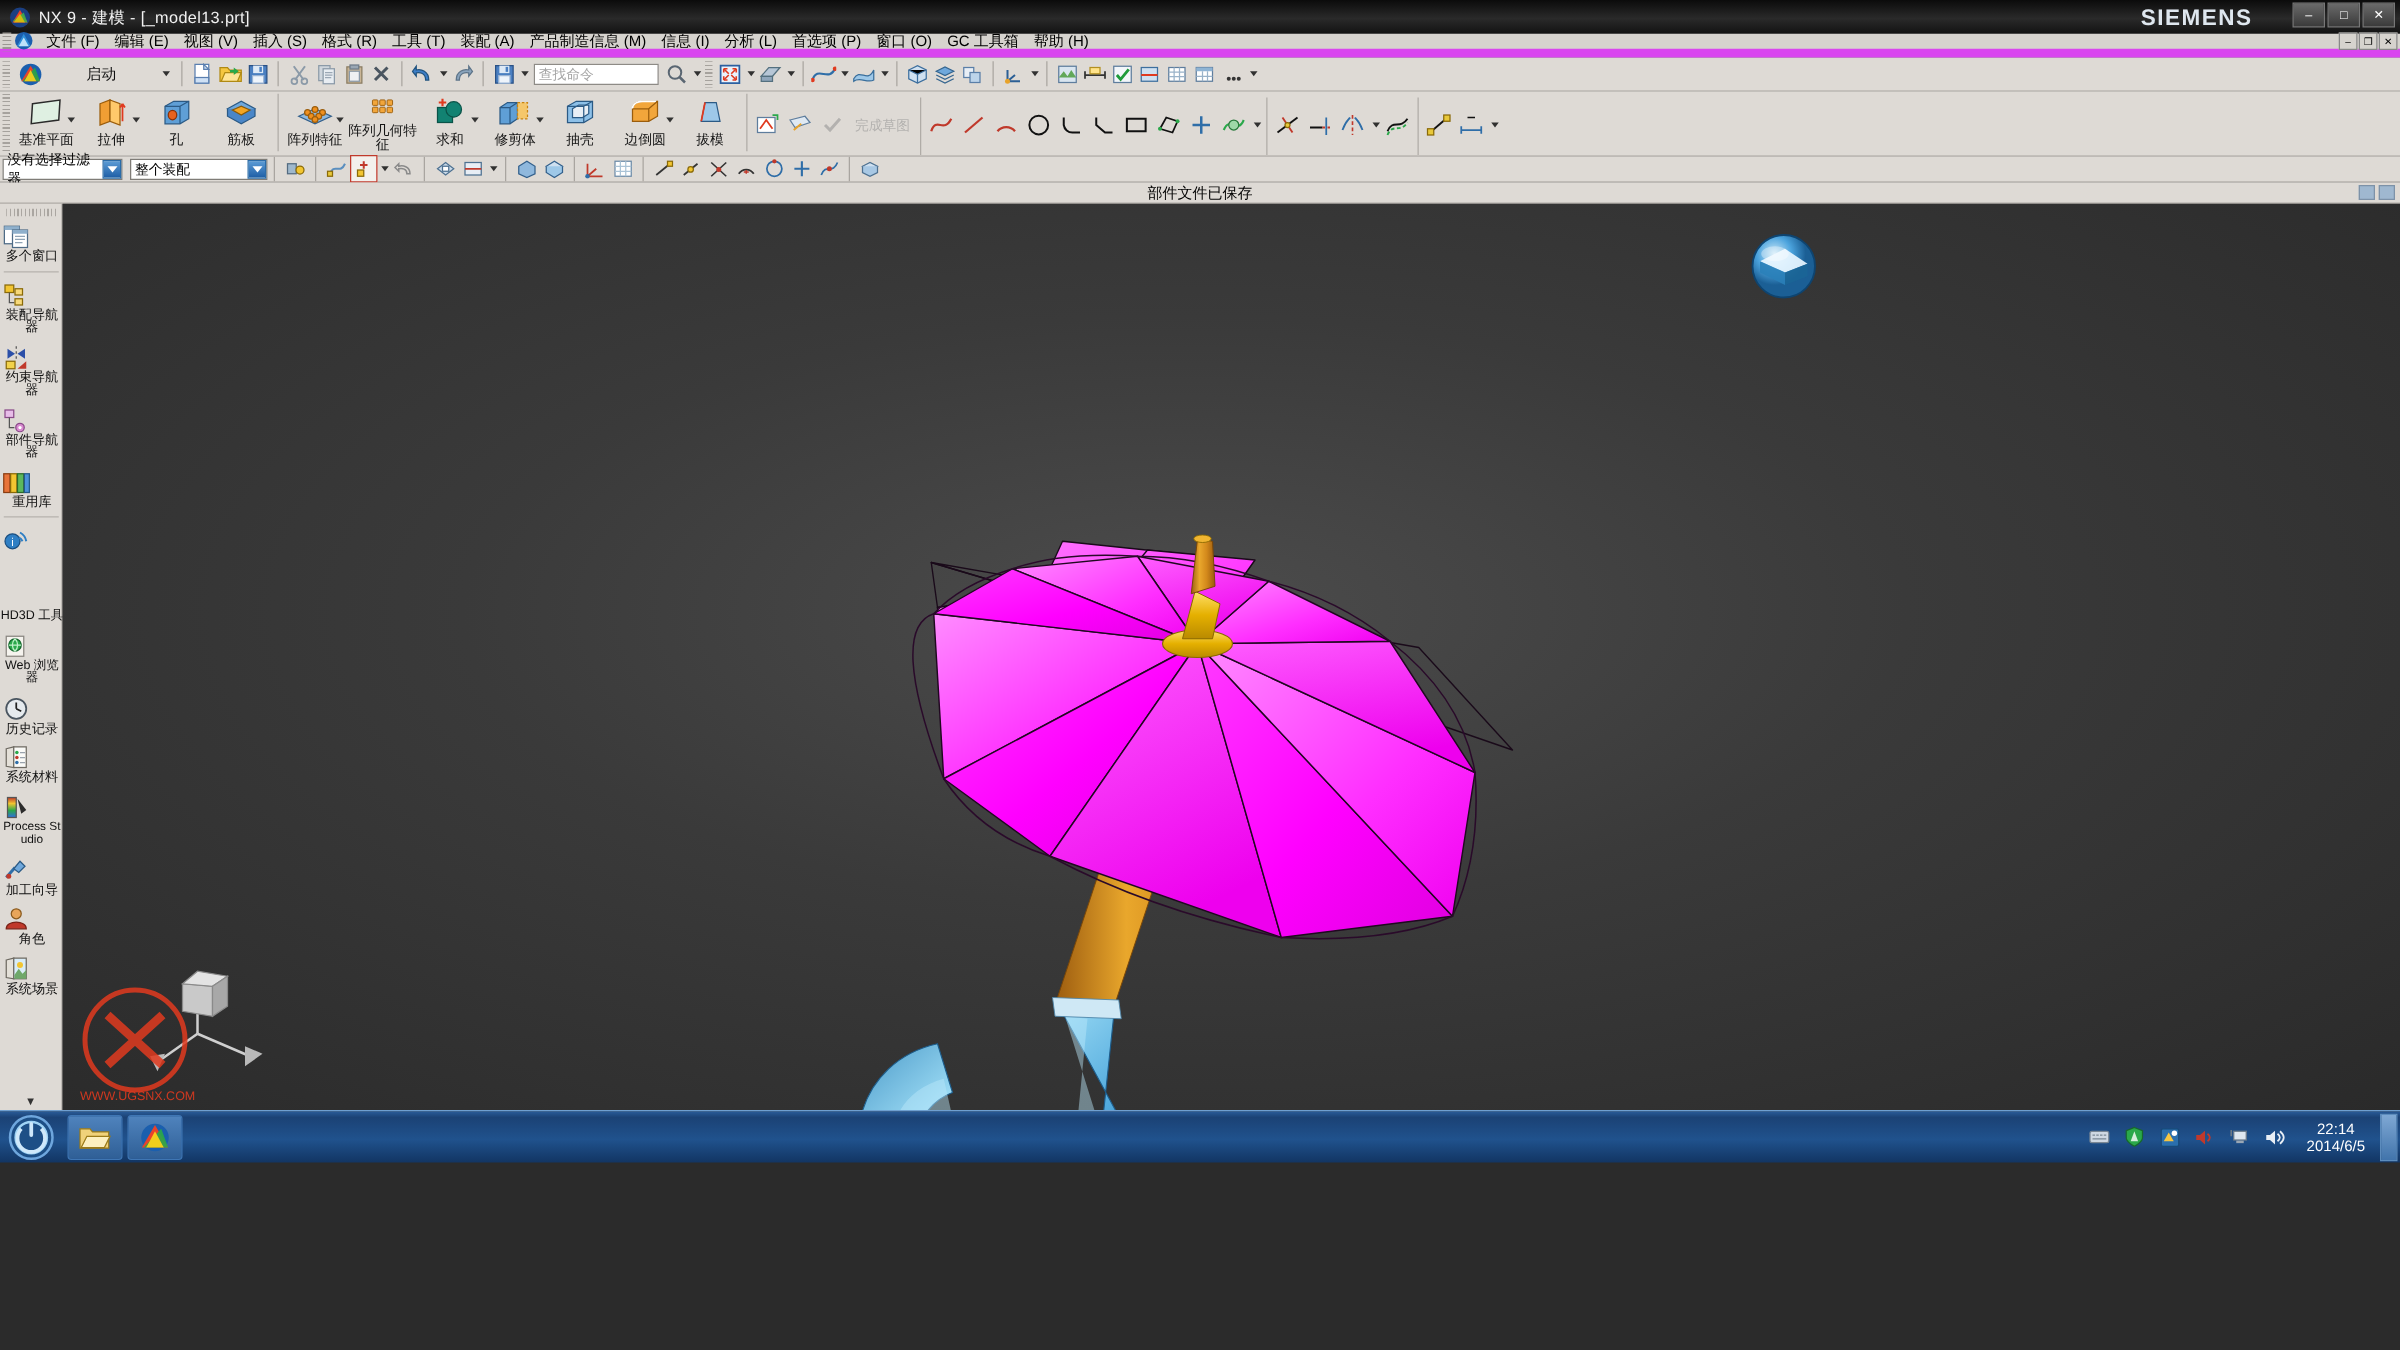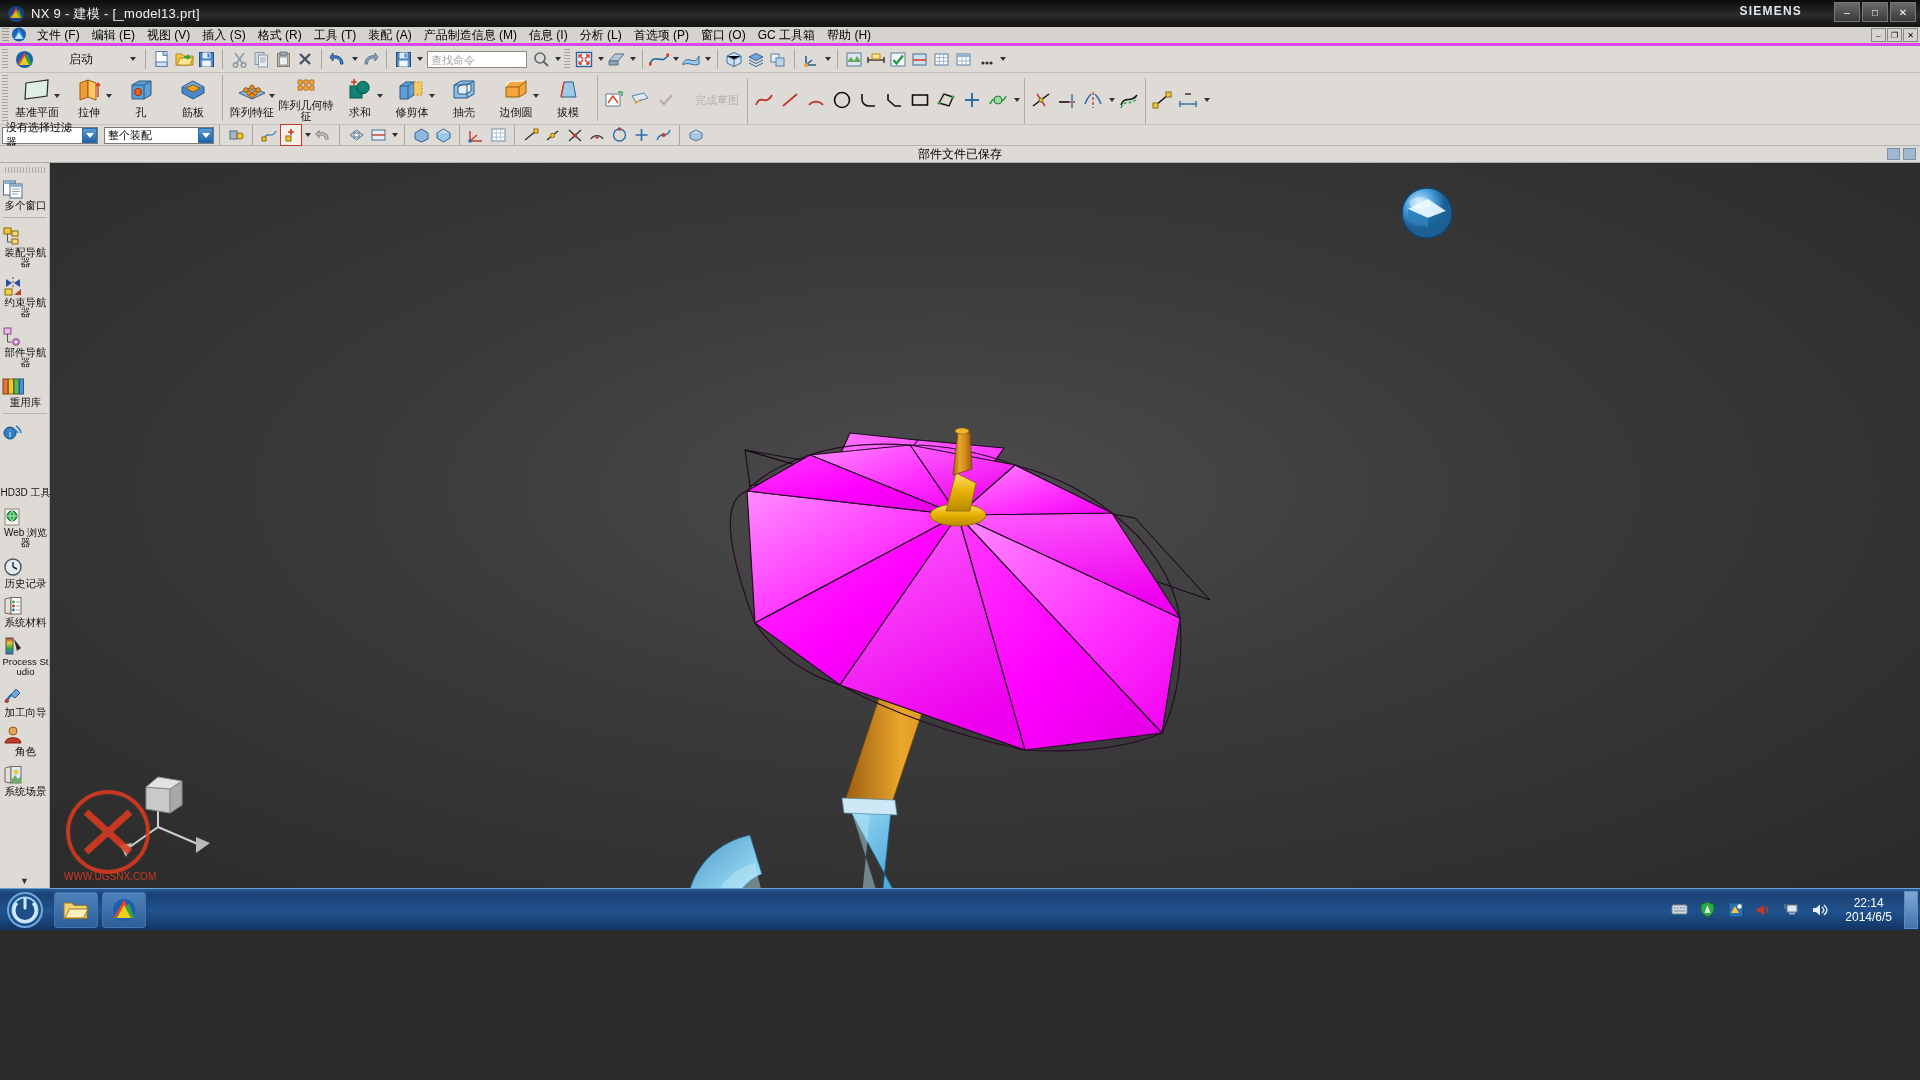--- a/index.html
+++ b/index.html
@@ -5,29 +5,29 @@
   * { box-sizing: border-box; margin:0; padding:0; }
   html,body{ width:1920px; height:1080px; overflow:hidden;
     font-family:"Liberation Sans", sans-serif; }
   body{ background:#2b2b2b; }
 
   
   .titlebar{ height:27px; background:linear-gradient(180deg,#0b0b0b,#2a2a2a 55%,#121212);
     display:flex; align-items:center; color:#fff; font-size:13px; position:relative; }
   .tb-icon{ width:22px; height:18px; margin:0 4px 0 5px; display:flex; align-items:center; justify-content:center;}
   .tb-title{ font-size:13px; color:#f2f2f2; letter-spacing:.3px; }
-  .tb-siemens{ position:absolute; right:118px; top:4px; color:#dfe7ef; font-size:12px;
+  .tb-siemens{ position:absolute; right:118px; top:4px; color:#dfe7ef; font-size:18px;
     font-weight:bold; letter-spacing:1.2px; }
   .tb-btns{ position:absolute; right:4px; top:2px; display:flex; gap:2px; }
   .tb-btn{ width:26px; height:20px; background:linear-gradient(180deg,#6a6a6a,#3a3a3a);
     border:1px solid #777; color:#fff; font-size:10px; display:flex; align-items:center; justify-content:center;}
 
   
   .menubar{ height:19px; background:#d6d3ce; display:flex; align-items:center;
-    border-bottom:3px solid #d946ef; position:relative;}
+    border-bottom:7px solid #d946ef; position:relative;}
   .grip{ width:7px; height:15px; margin:0 2px; background:
     repeating-linear-gradient(180deg,#9b9792 0 1px,transparent 1px 3px); }
   .menu-ico{ width:17px;height:16px; margin-right:3px; position:relative;}
   .menu-item{ font-size:12px; color:#000; padding:1px 6px; white-space:nowrap;
     font-family:"Liberation Sans", sans-serif;}
   .win-btns{ position:absolute; right:2px; display:flex; gap:1px;}
   .win-b{ width:15px;height:14px; background:#d6d3ce; border:1px solid #888; font-size:8px;
     display:flex;align-items:center;justify-content:center;}
 
   
@@ -525,21 +525,21 @@
     <div class="rsmall">
       <svg width="20" height="20" viewBox="0 0 20 20">
           <path d="M2 6 L14 3 L18 8 L6 12 Z" fill="#dfe9f3" stroke="#5e7d9d"></path>
           <path d="M5 14 L11 9" stroke="#e8a32a" stroke-width="1.6"></path>
         </svg>
     </div>
     <div class="rsmall" style="width:auto;padding:0 4px;opacity:.5;">
       <svg width="16" height="16" viewBox="0 0 16 16">
           <path d="M2 8 L6 12 L14 3" stroke="#8a8a8a" stroke-width="2.4" fill="none"></path>
         </svg>
-      <span style="font-size:11px;color:#8a8a8a;margin-left:21px;">完成草图</span>
+      <span style="font-size:11px;color:#8a8a8a;margin-left:10px;">完成草图</span>
     </div>
 
     <div class="rsep"></div>
 
     <div class="rsmall">
       <svg width="20" height="18" viewBox="0 0 20 18">
           <path d="M2 14 C6 2 12 16 18 4" stroke="#c0392b" stroke-width="1.8" fill="none"></path>
         </svg>
     </div>
     <div class="rsmall">

